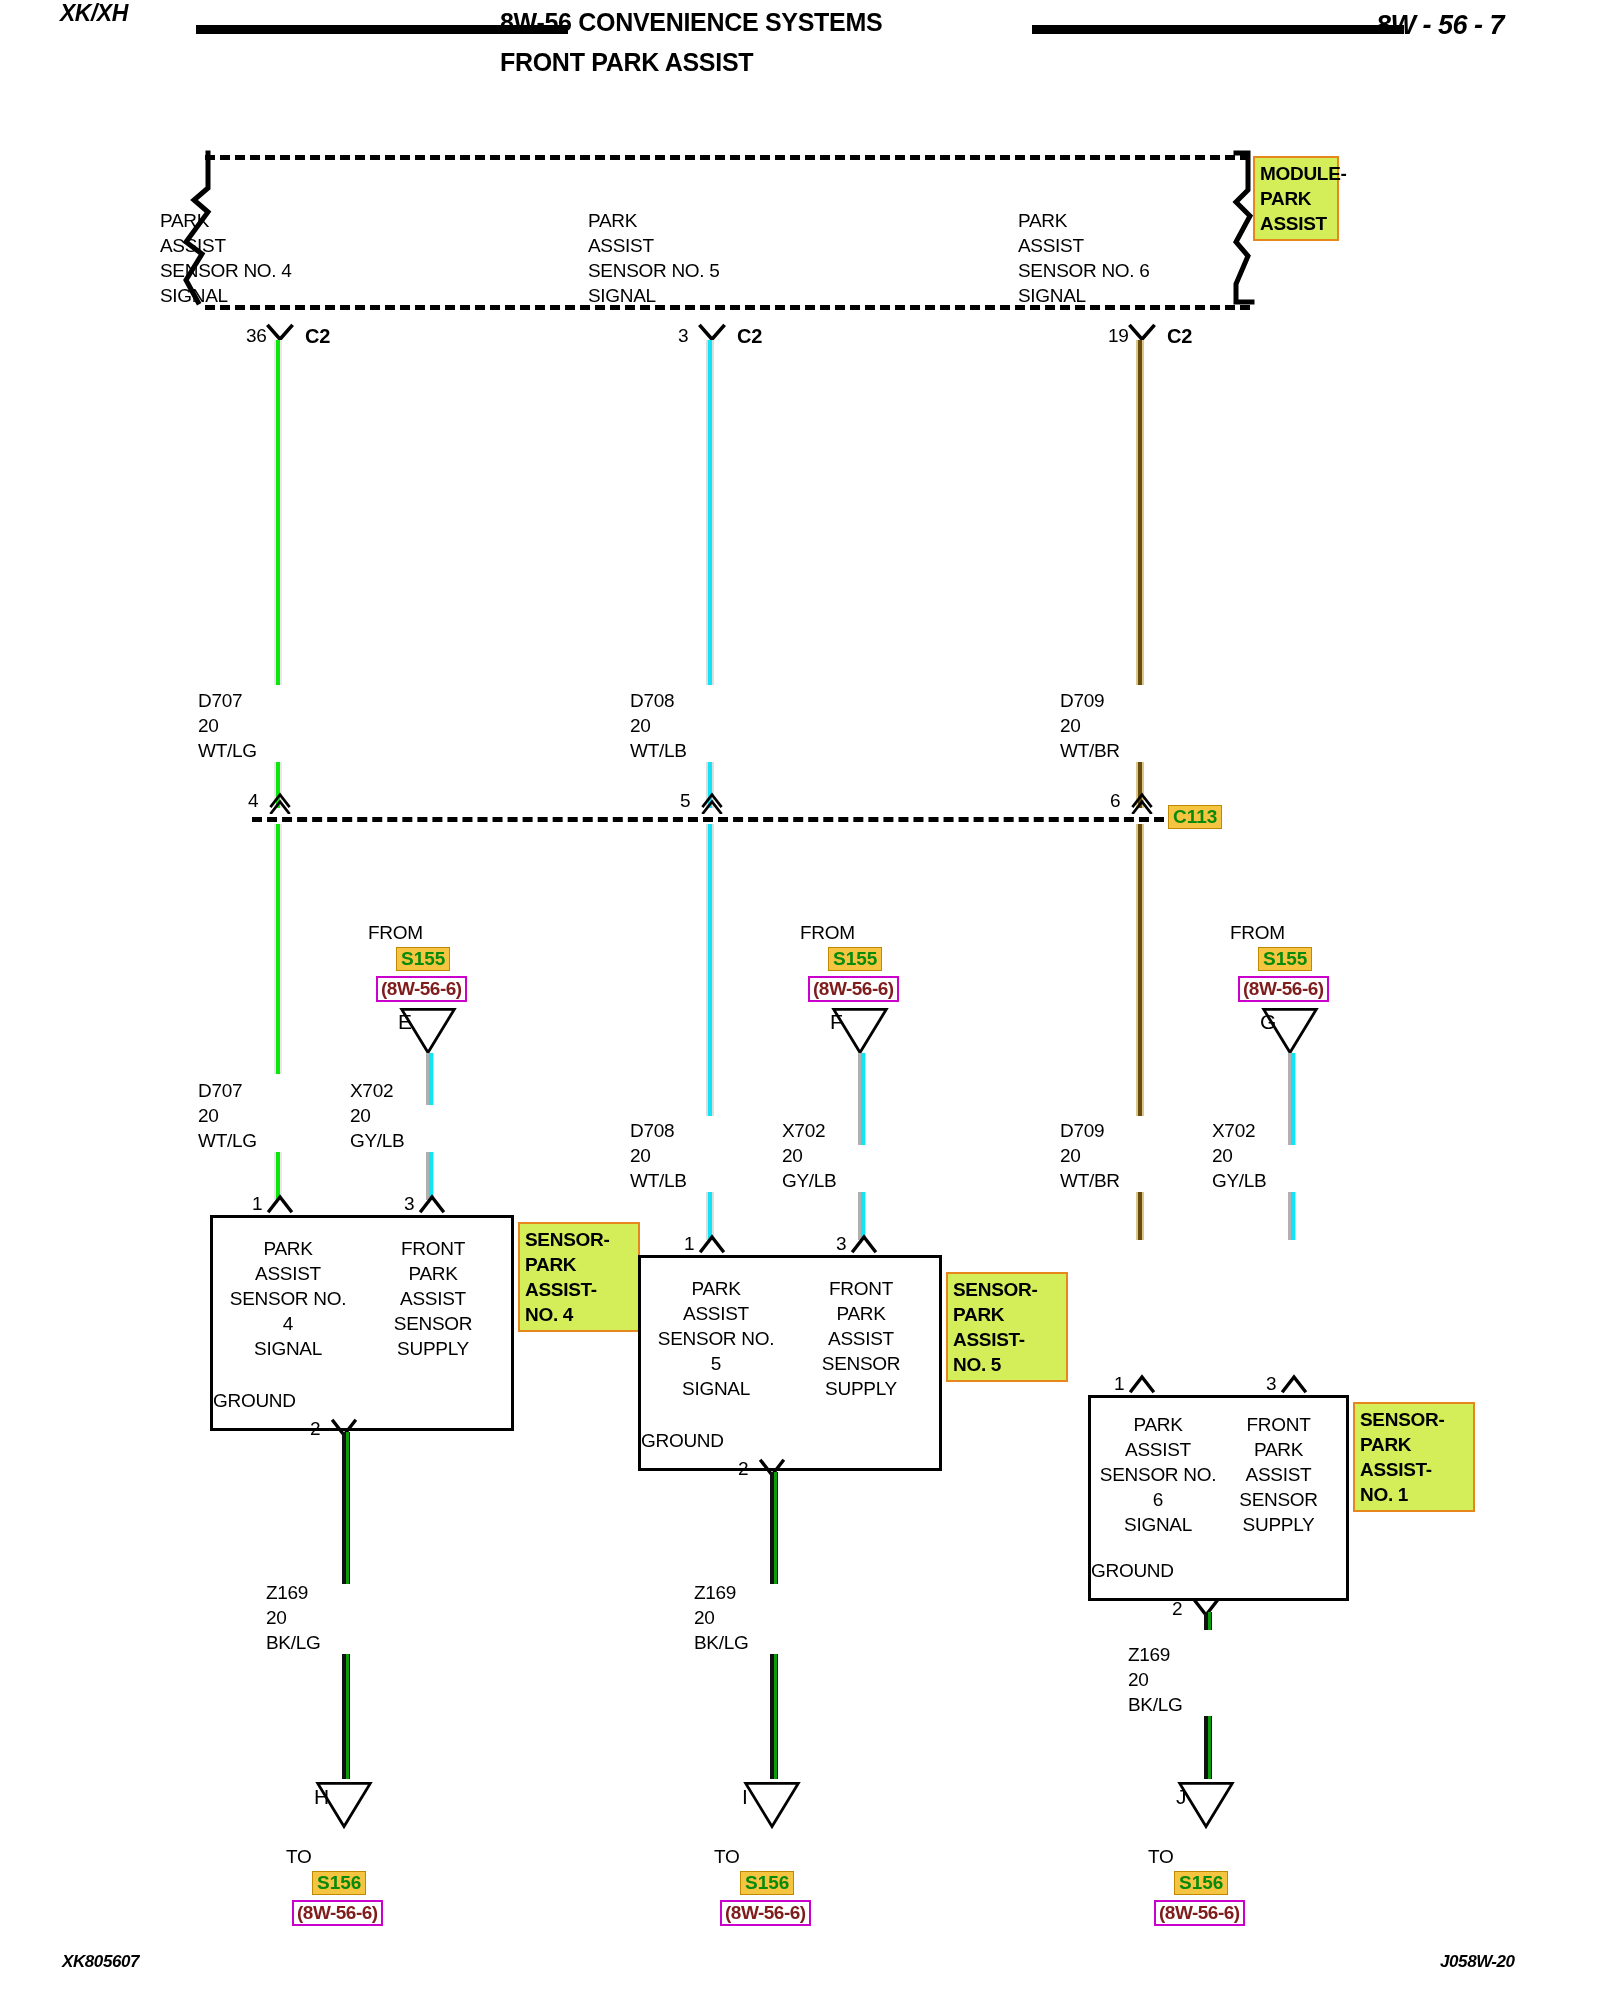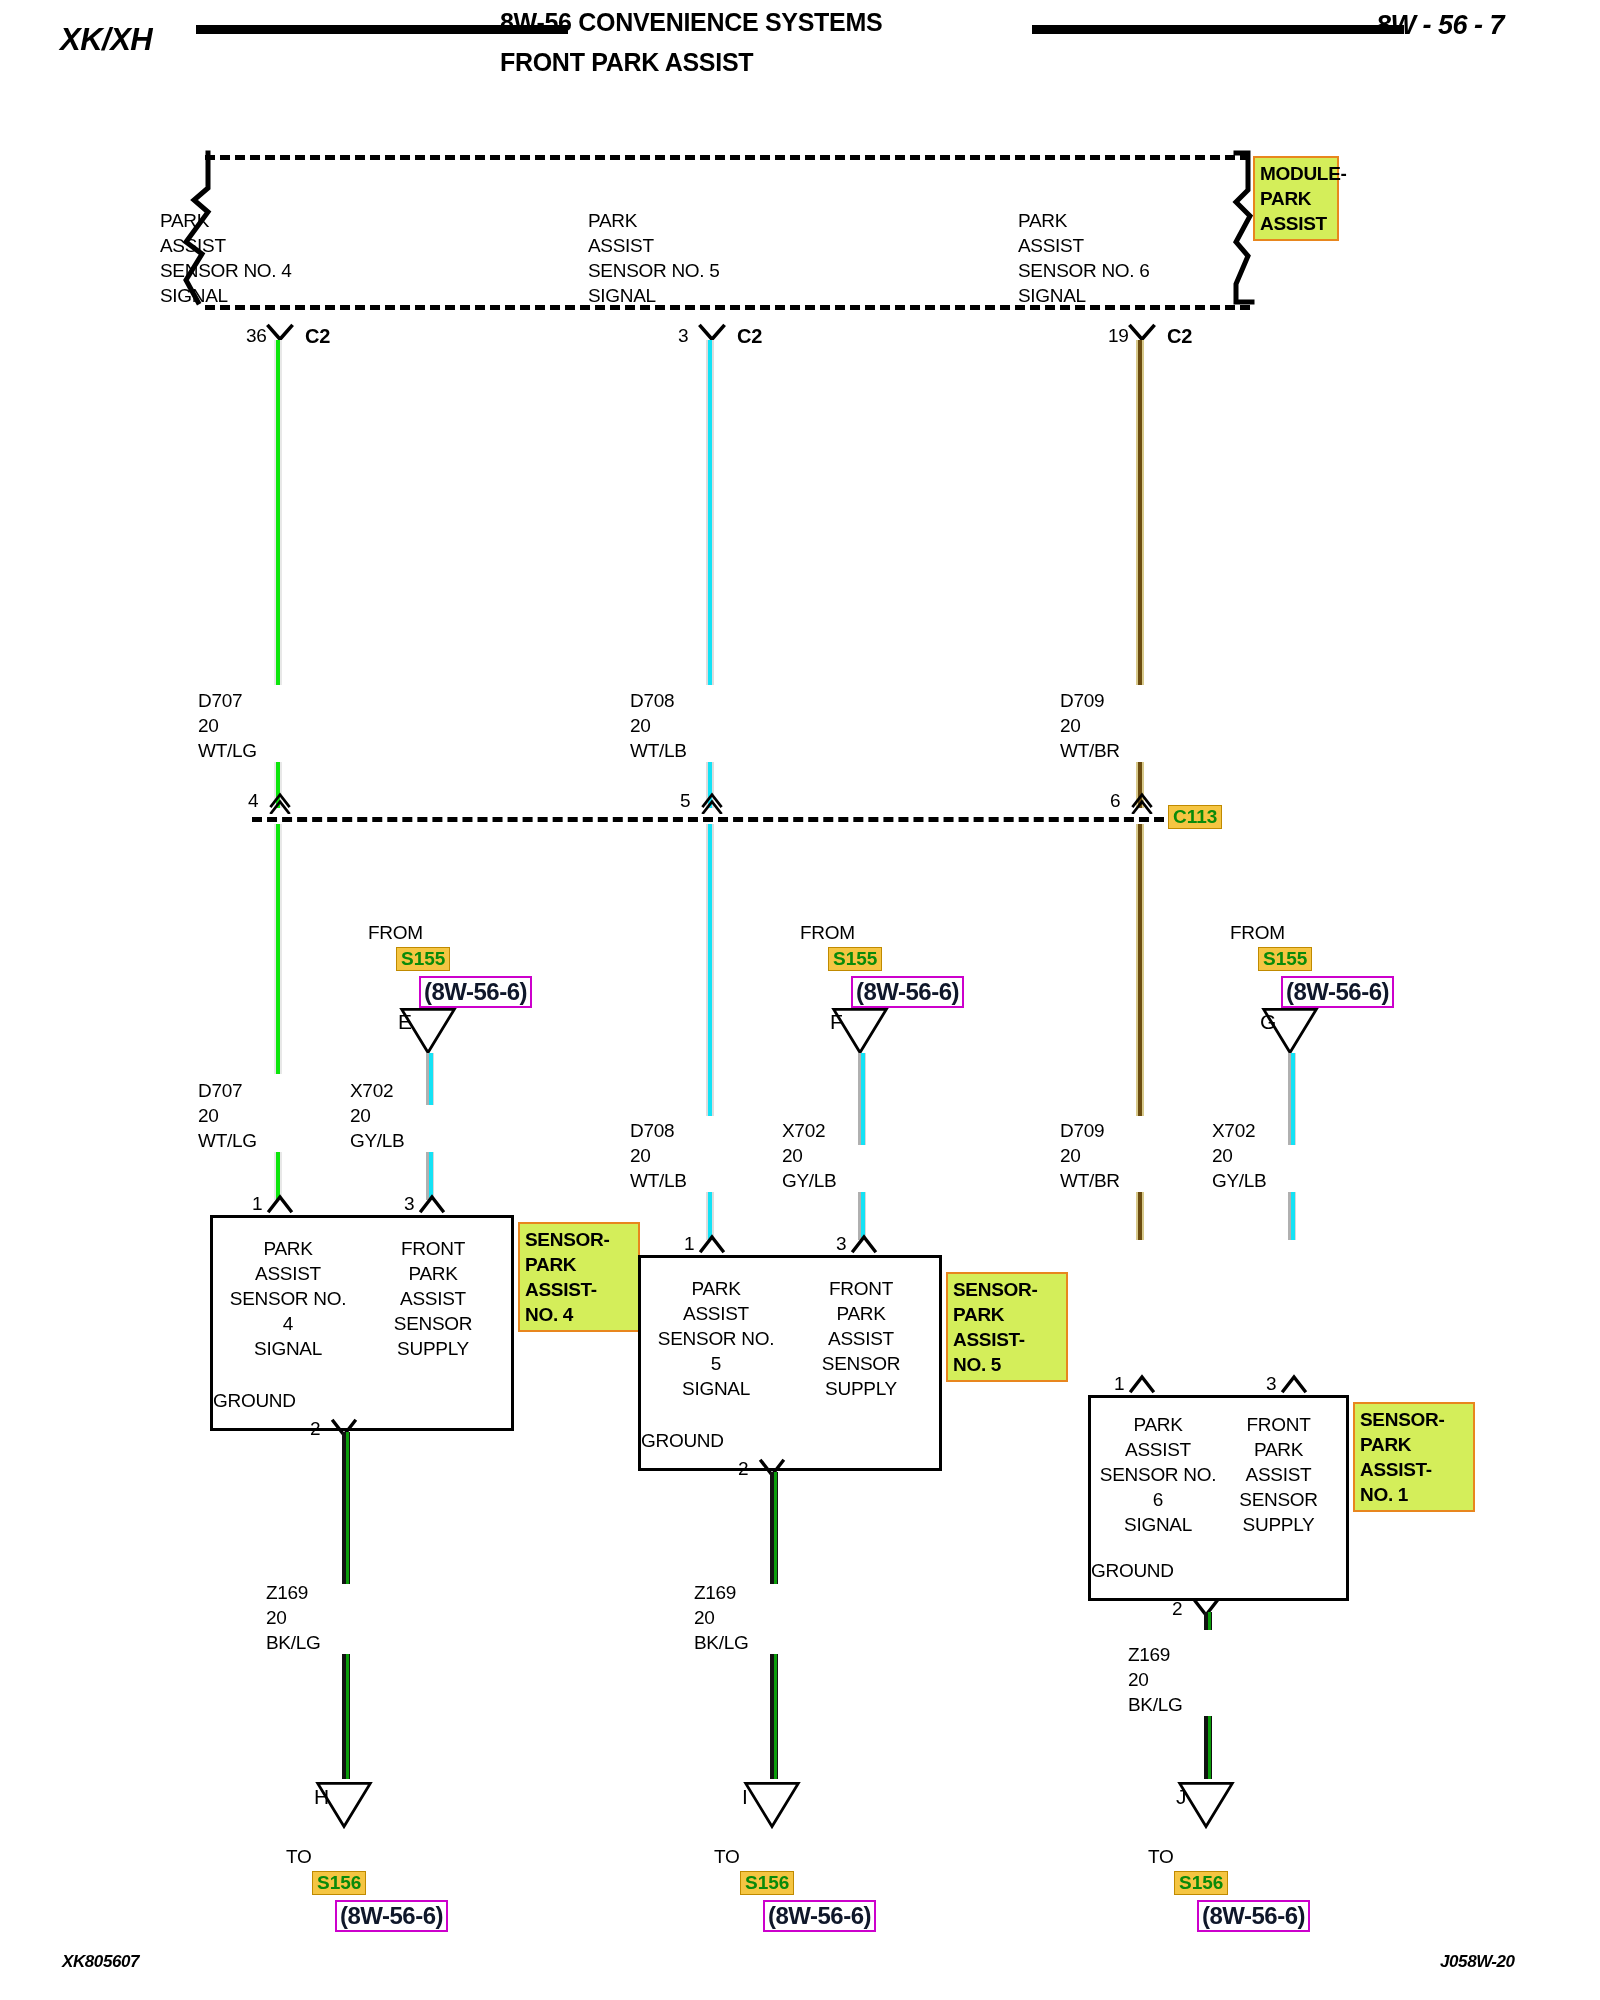--- a/index.html
+++ b/index.html
@@ -1,21 +1,21 @@
 <!DOCTYPE html>
 <html><head>
 <meta charset="utf-8">
 <style>
   html,body{margin:0;padding:0;background:#fff;}
   body{width:1600px;height:2000px;position:relative;font-family:"Liberation Sans",sans-serif;color:#000;overflow:hidden;}
   .abs{position:absolute;}
   .ctr{text-align:left;}
 
   
-  #header-left{left:60px;top:22px;font-size:31px;font-weight:bold;font-style:italic;letter-spacing:-0.5px;}
+  #header-left{left:60px;top:0;font-size:23px;font-weight:bold;font-style:italic;letter-spacing:-0.5px;}
   #header-rule-left{left:196px;top:25px;width:372px;height:9px;background:#000;}
   #header-title{left:500px;top:8px;width:600px;font-size:25px;font-weight:bold;letter-spacing:-0.3px;}
   #header-subtitle{left:500px;top:48px;width:600px;font-size:25px;font-weight:bold;letter-spacing:-0.3px;}
   #header-rule-right{left:1032px;top:25px;width:372px;height:9px;background:#000;}
   #header-right{left:1376px;top:10px;font-size:27px;font-weight:bold;font-style:italic;letter-spacing:-0.5px;}
 
   
   #footer-left{left:62px;top:1952px;font-size:17px;font-weight:bold;font-style:italic;letter-spacing:-0.4px;}
   #footer-right{left:1440px;top:1952px;font-size:17px;font-weight:bold;font-style:italic;letter-spacing:-0.4px;}
 
@@ -24,22 +24,22 @@
   #module-outline .dash-h{position:absolute;left:0;width:100%;height:0;border-top:5px dashed #000;}
   #module-top{top:0;}
   #module-bottom{top:150px;}
 
   
   .chip{position:absolute;background:#d4ee5a;border:2px solid #e8861e;
         font-weight:bold;font-size:19px;line-height:25px;padding:3px 5px;letter-spacing:-0.3px;}
   .chip-sensor{width:108px;}
   .code-chip{position:absolute;background:#f5c542;border:1px solid #c08a00;color:#0a8a0a;
              font-weight:bold;font-size:19px;padding:0px 4px;letter-spacing:0px;}
-  .ref-chip{position:absolute;background:#ffffff;border:2px solid #cc00cc;color:#0f172a;
-            font-weight:bold;font-size:24px;padding:0px 3px;letter-spacing:-0.5px;margin-left:43px;}
+  .ref-chip{position:absolute;background:#ffffff;border:2px solid #cc00cc;color:#7f1d1d;
+            font-weight:bold;font-size:19px;padding:0px 3px;letter-spacing:-0.5px;}
 
   
   .wire{position:absolute;width:8px;}
   .w-green{background:linear-gradient(to right,#e8e8e8 0 2px,#0ce60c 2px 6px,#e8e8e8 6px 8px);}
   .w-cyan{background:linear-gradient(to right,#ddd 0 2px,#14e2f5 2px 6px,#ddd 6px 8px);}
   .w-brown{background:linear-gradient(to right,#d8c98a 0 2px,#6b4c10 2px 6px,#d8c98a 6px 8px);}
   .w-gylb{background:linear-gradient(to right,#b0b0b0 0 3px,#14e2f5 3px 7px,#d8d8d8 7px 8px);}
   .w-bklg{background:linear-gradient(to right,#111 0 4px,#0a9c0a 4px 7px,#111 7px 8px);}
 
   

